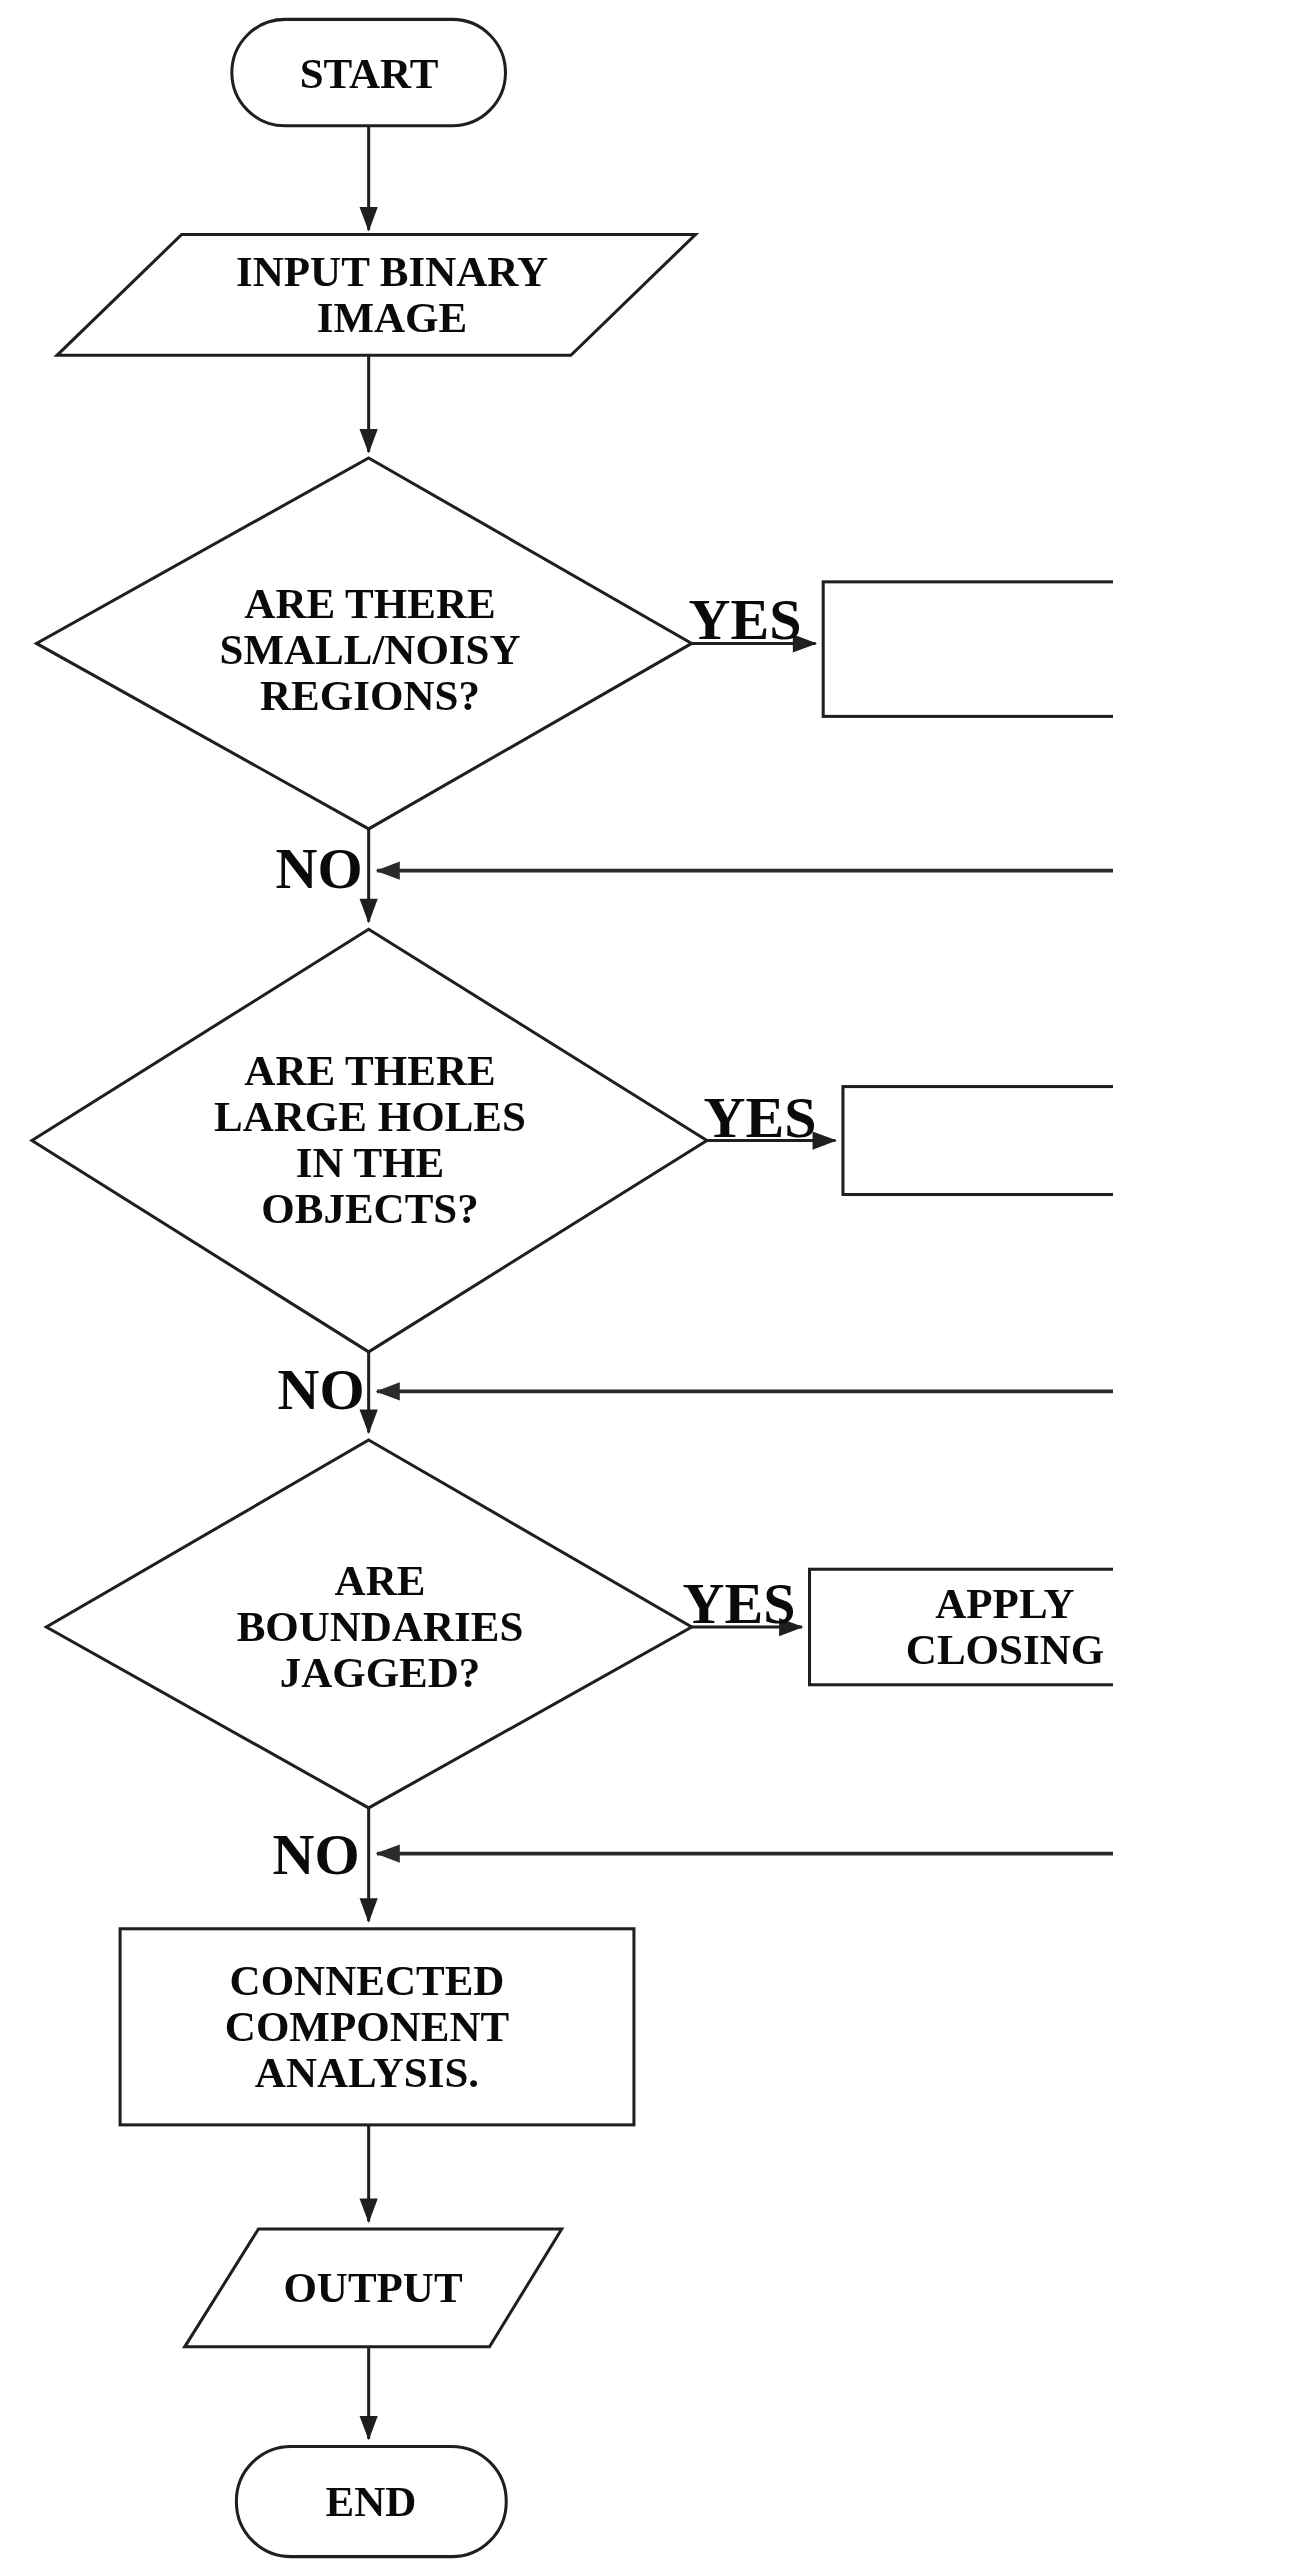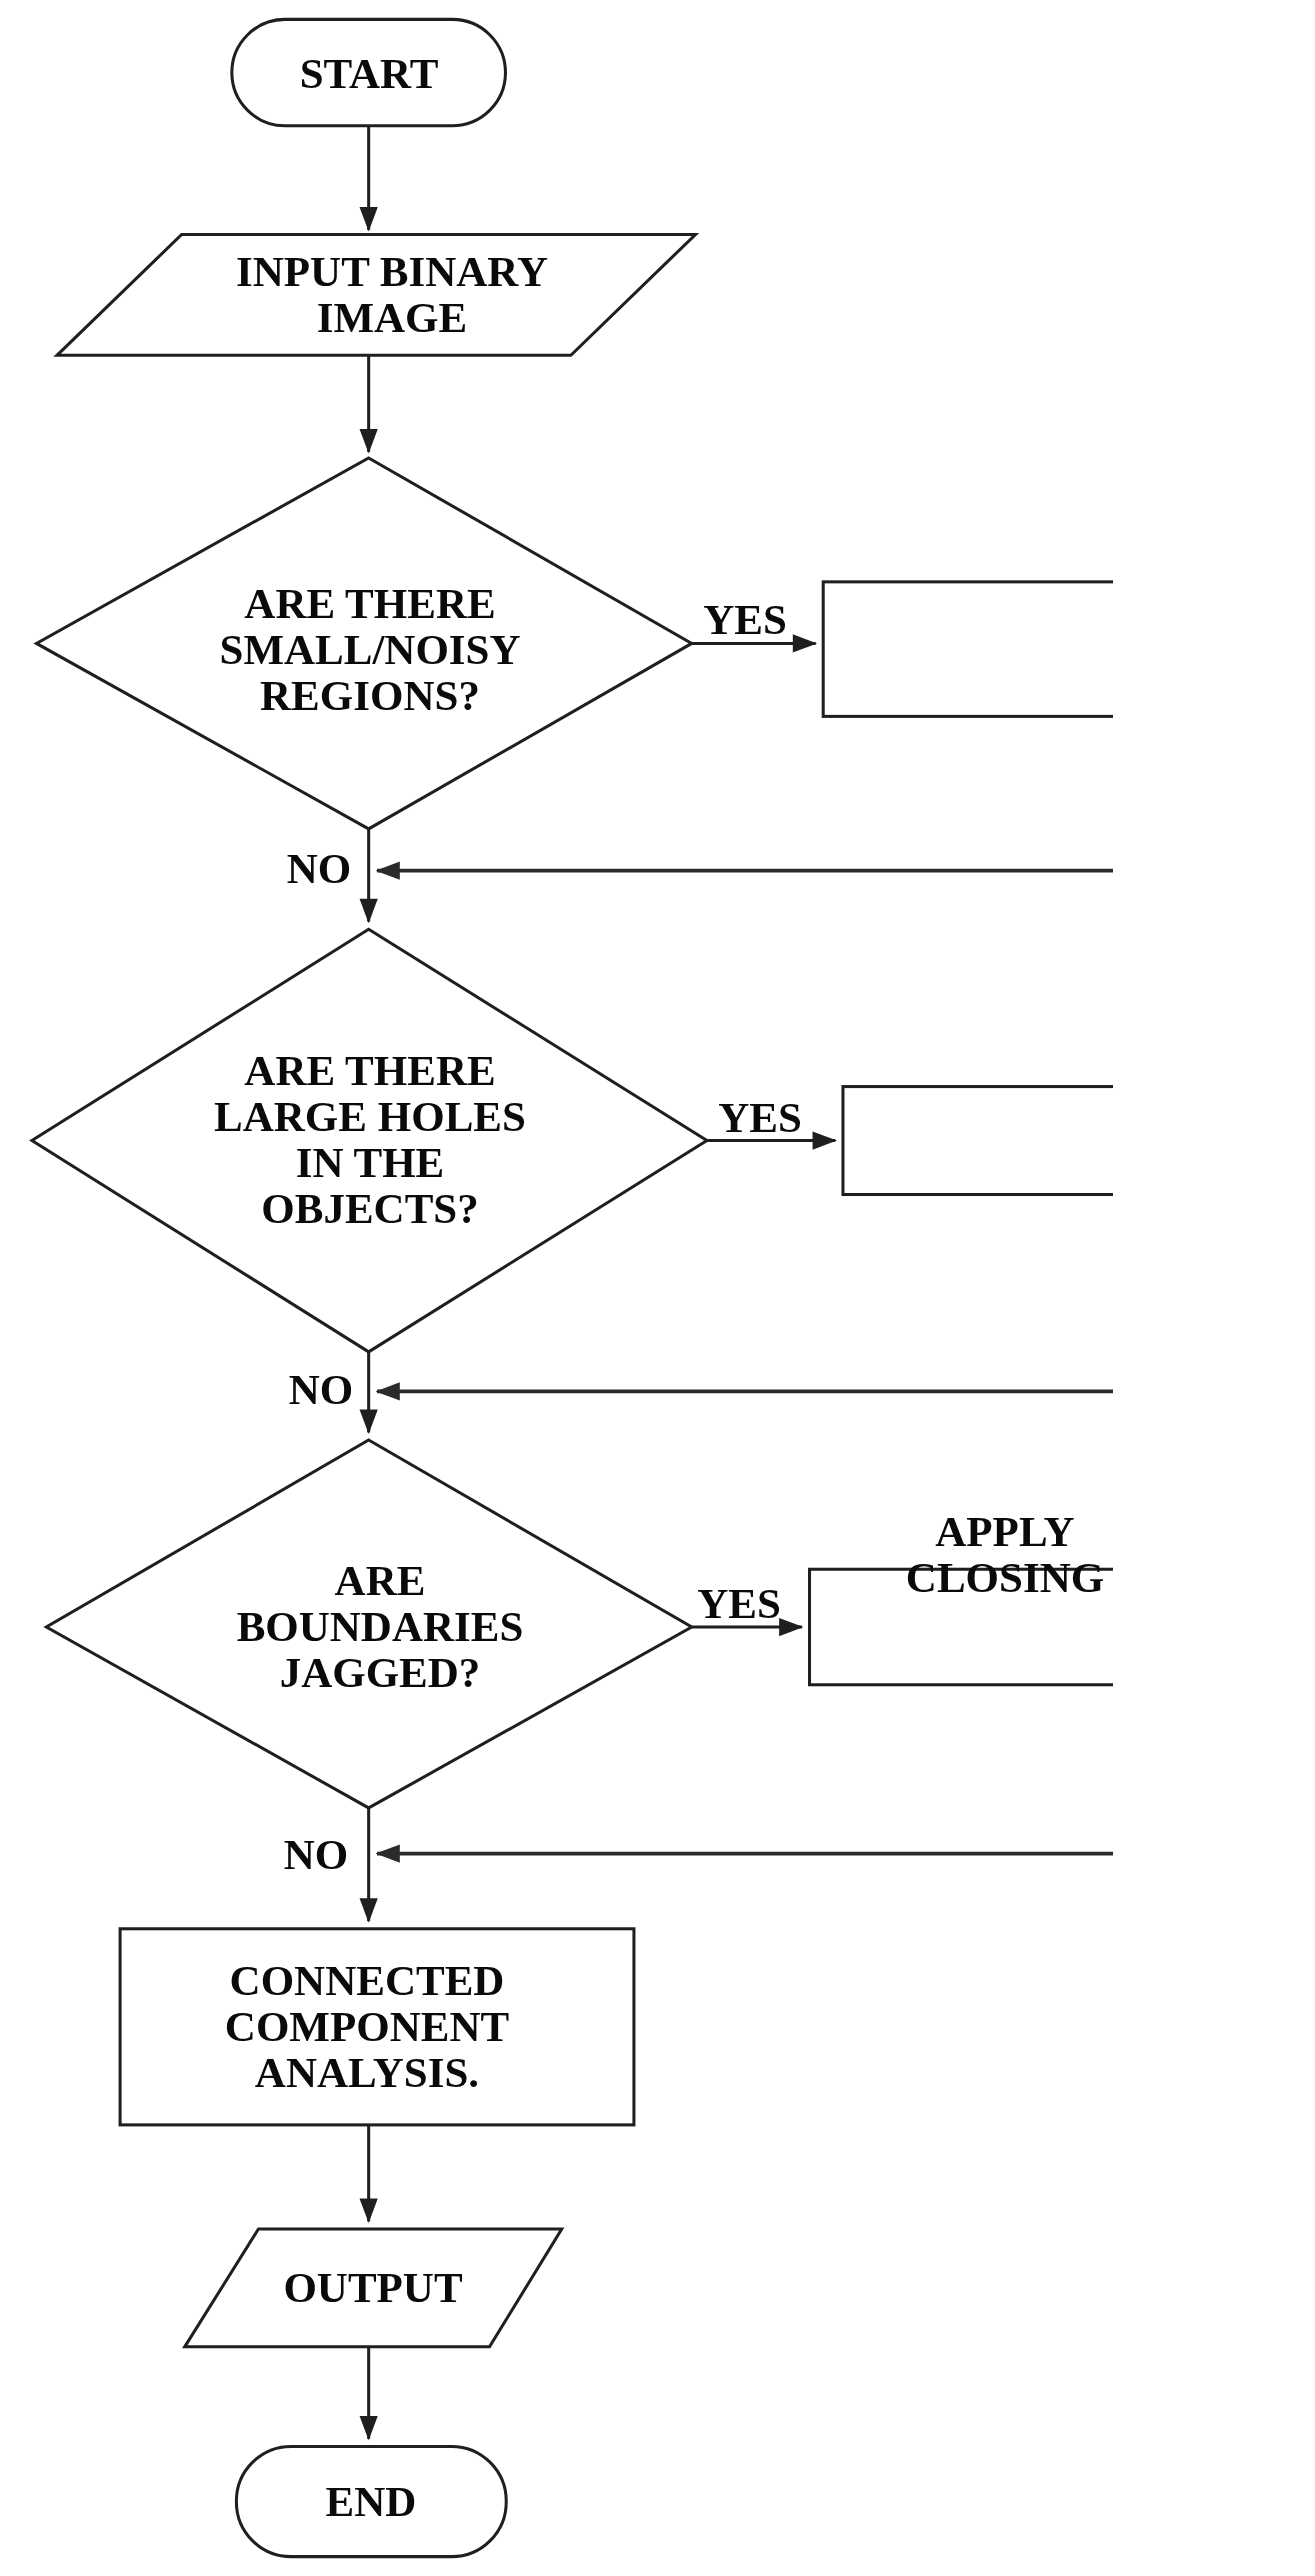--- a/index.html
+++ b/index.html
@@ -16,21 +16,21 @@
     position:absolute;
     transform:translate(-50%,-50%);
     font-weight:700;
     font-size:43px;
     line-height:46px;
     letter-spacing:0px;
     color:#0a0a0a;
     text-align:center;
     white-space:pre-line;
   }
-  .branch{font-size:43px;}
+  .branch{font-size:58px;}
   .shape{fill:#ffffff;stroke:#1f1f1f;stroke-width:4;}
   .conn{fill:none;stroke:#1f1f1f;stroke-width:4;}
   .fb{fill:none;stroke:#2b2b2b;stroke-width:5;}
 </style>
 </head>
 <body>
 
 <div class="canvas">
 
   <svg width="1315" height="2576" viewBox="0 0 1730 3388">
@@ -84,21 +84,21 @@
 LARGE HOLES
 IN THE
 OBJECTS?</div>
   <div class="lbl branch" style="left:760px;top:1118px;">YES</div>
   <div class="lbl branch" style="left:321px;top:1390px;">NO</div>
 
   <div class="lbl" style="left:380px;top:1627px;">ARE
 BOUNDARIES
 JAGGED?</div>
   <div class="lbl branch" style="left:739px;top:1604px;">YES</div>
-  <div class="lbl" style="left:1005px;top:1555px;">APPLY CLOSING</div>
+  <div class="lbl" style="left:1005px;top:1627px;">APPLY CLOSING</div>
   <div class="lbl branch" style="left:316px;top:1855px;">NO</div>
 
   <div class="lbl" style="left:367px;top:2027px;">CONNECTED
 COMPONENT
 ANALYSIS.</div>
   <div class="lbl" style="left:373px;top:2288px;">OUTPUT</div>
   <div class="lbl" style="left:371px;top:2502px;">END</div>
 
 </div>
 

